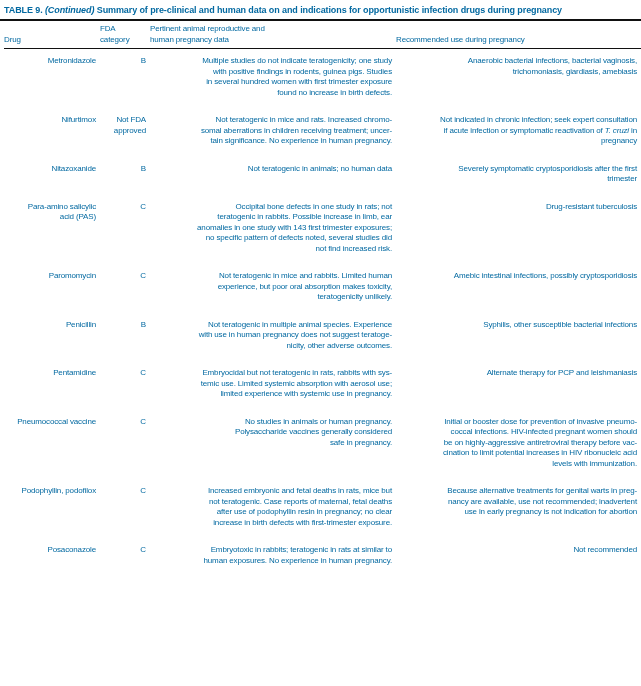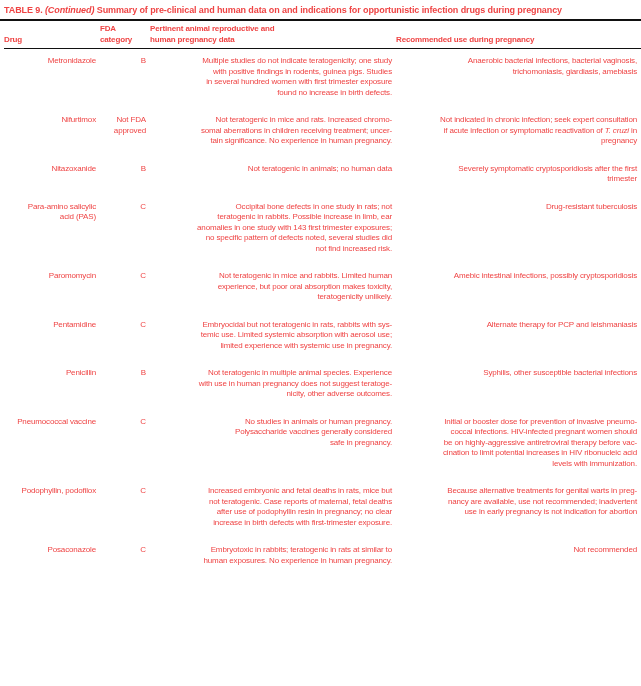--- a/index.html
+++ b/index.html
@@ -6,21 +6,21 @@
     margin: 0;
     padding: 0;
     background: #ffffff;
     width: 641px;
   }
   .page {
     width: 641px;
     height: 686px;
     box-sizing: border-box;
     font-family: "Liberation Sans", sans-serif;
-    color: #ef4444;
+    color: #0369a1;
     overflow: hidden;
   }
   .title-bar {
     padding: 5px 0 4px 4px;
     border-bottom: 2px solid #111;
     font-size: 9px;
     font-weight: bold;
     white-space: nowrap;
     letter-spacing: -0.1px;
   }
@@ -34,21 +34,21 @@
     line-height: 10.5px;
     letter-spacing: -0.15px;
   }
   col.c-drug { width: 96px; }
   col.c-fda  { width: 50px; }
   col.c-data { width: 246px; }
   col.c-rec  { width: 245px; }
   thead th {
     text-align: left;
     vertical-align: bottom;
-    font-weight: bold;
+    font-weight: normal;
     padding: 3px 4px 3px 0;
     white-space: pre-line;
   }
   thead tr { border-bottom: 1px solid #111; }
   tbody td {
     vertical-align: top;
     text-align: right;
     padding: 0 4px 17px 0;
     white-space: pre-line;
   }
@@ -123,34 +123,34 @@
       </tr>
       <tr>
         <td>Paromomycin</td>
         <td>C</td>
         <td>Not teratogenic in mice and rabbits. Limited human
 experience, but poor oral absorption makes toxicity,
 teratogenicity unlikely.</td>
         <td>Amebic intestinal infections, possibly cryptosporidiosis</td>
       </tr>
       <tr>
+        <td>Penicillin</td>
+        <td>B</td>
+        <td>Not teratogenic in multiple animal species. Experience
+with use in human pregnancy does not suggest teratoge-
+nicity, other adverse outcomes.</td>
+        <td>Syphilis, other susceptible bacterial infections</td>
+      </tr>
+      <tr>
         <td>Pentamidine</td>
         <td>C</td>
         <td>Embryocidal but not teratogenic in rats, rabbits with sys-
 temic use. Limited systemic absorption with aerosol use;
 limited experience with systemic use in pregnancy.</td>
         <td>Alternate therapy for PCP and leishmaniasis</td>
-      </tr>
-      <tr>
-        <td>Penicillin</td>
-        <td>B</td>
-        <td>Not teratogenic in multiple animal species. Experience
-with use in human pregnancy does not suggest teratoge-
-nicity, other adverse outcomes.</td>
-        <td>Syphilis, other susceptible bacterial infections</td>
       </tr>
       <tr>
         <td>Pneumococcal vaccine</td>
         <td>C</td>
         <td>No studies in animals or human pregnancy.
 Polysaccharide vaccines generally considered
 safe in pregnancy.</td>
         <td>Initial or booster dose for prevention of invasive pneumo-
 coccal infections. HIV-infected pregnant women should
 be on highly-aggressive antiretroviral therapy before vac-

